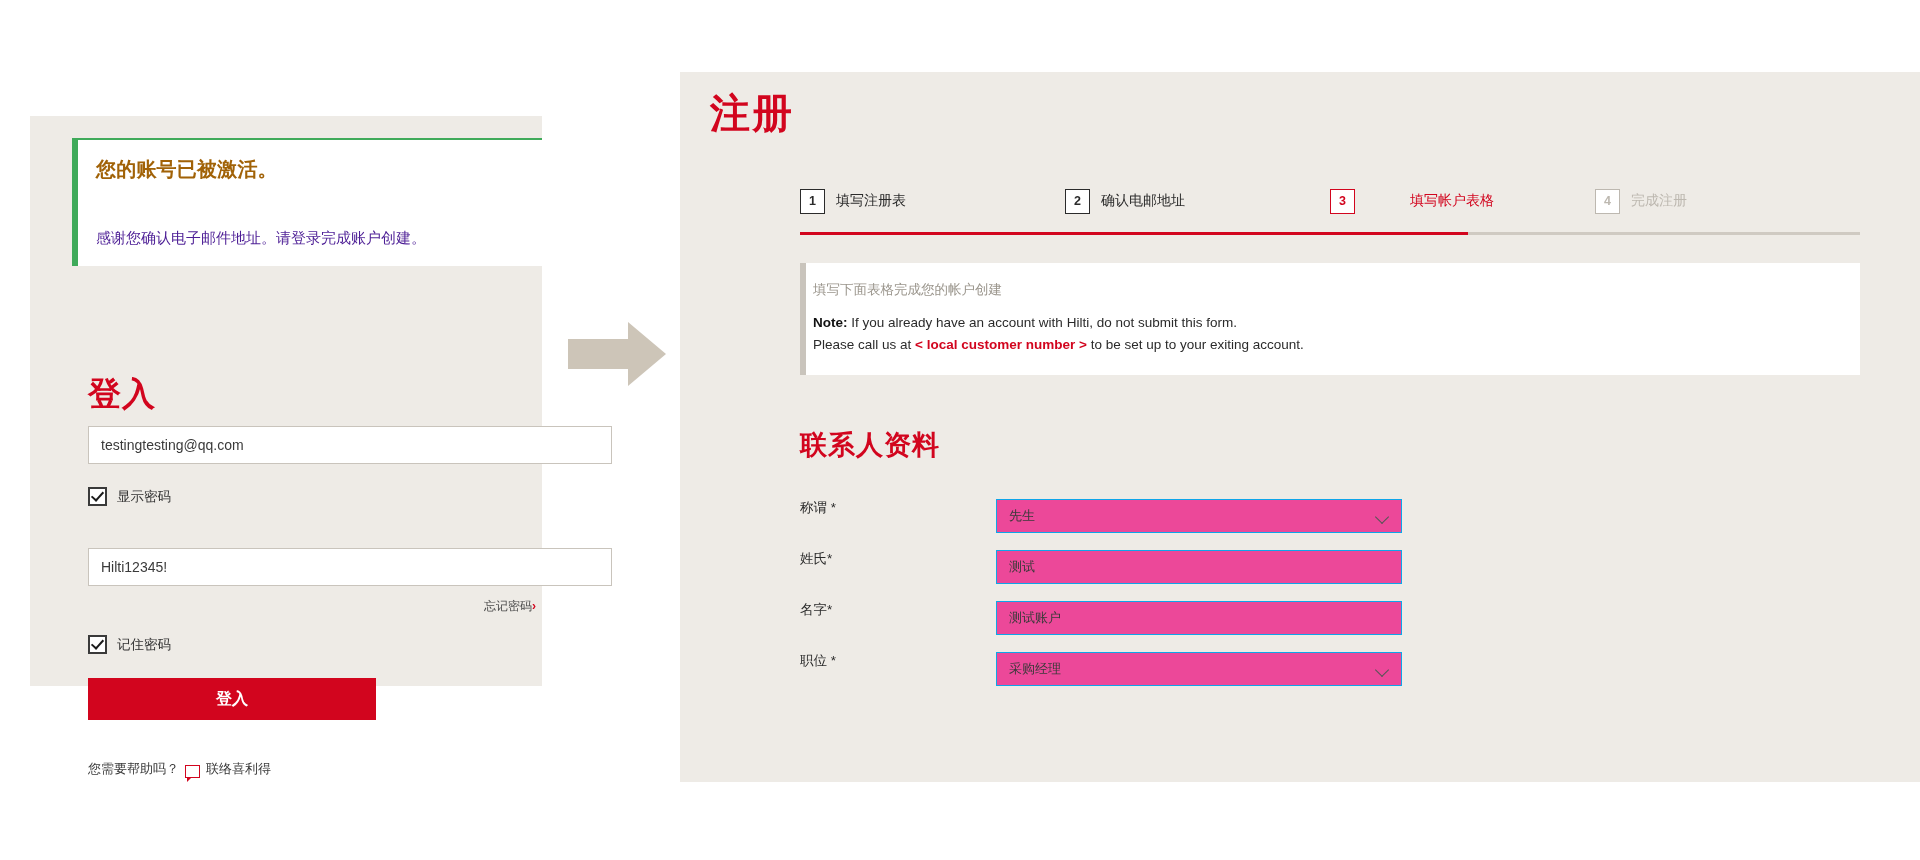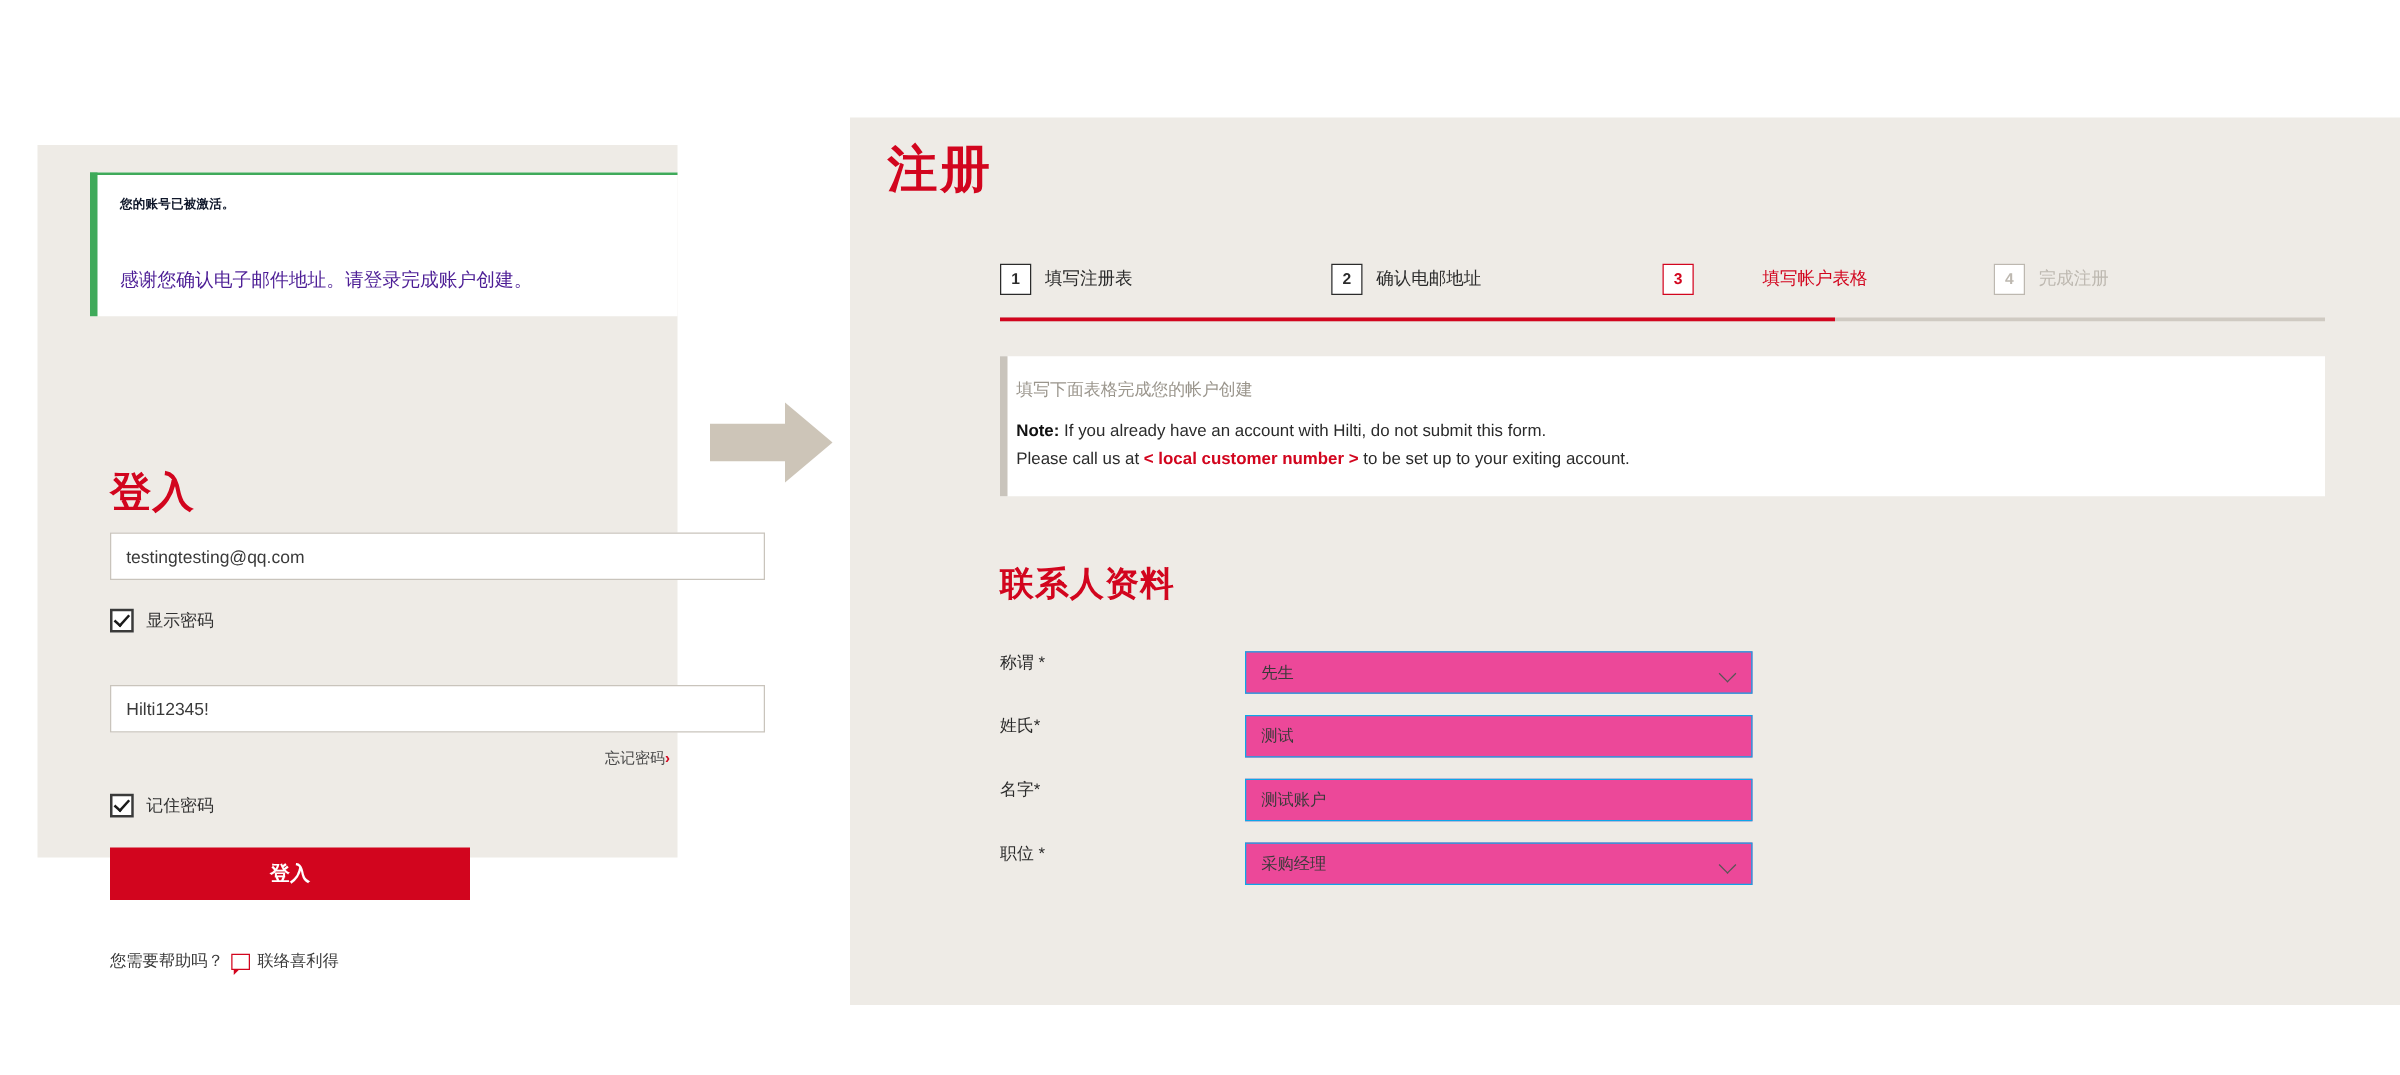--- a/index.html
+++ b/index.html
@@ -30,22 +30,22 @@
     left: 42px;
     top: 22px;
     right: 0px;
     background: #ffffff;
     border-top: 2px solid #3faa5a;
     border-left: 6px solid #3faa5a;
     padding: 16px 14px 18px 18px;
     box-sizing: border-box;
   }
   .alert-title {
-    color: #0f172a;
-    font-size: 10px;
+    color: #a16207;
+    font-size: 20px;
     font-weight: bold;
     margin-bottom: 7px;
     letter-spacing: 0.2px;
   }
   .alert-text {
     color: #4c1d95;
     font-size: 15px;
     line-height: 1.4;
     margin-top: 44px;
   }
@@ -133,21 +133,21 @@
     cursor: pointer;
     font-family: "Liberation Sans", sans-serif;
   }
   .help-row {
     position: absolute;
     left: 58px;
     top: 644px;
     font-size: 13px;
     color: #3a3a3a;
     display: flex;
-    align-items: center;
+    align-items: flex-end;
     gap: 6px;
   }
   .chat-icon {
     display: inline-block;
     width: 13px;
     height: 11px;
     border: 1.6px solid #d2051e;
     position: relative;
   }
   .chat-icon::after {
@@ -181,21 +181,21 @@
     width: 0; height: 0;
     border-top: 32px solid transparent;
     border-bottom: 32px solid transparent;
     border-left: 38px solid #cdc5b8;
   }
 
   
   .reg-panel {
     position: absolute;
     left: 680px;
-    top: 94px;
+    top: 72px;
     width: 1240px;
     height: 710px;
     background: #eeebe6;
     overflow: hidden;
   }
   .reg-title {
     position: absolute;
     left: 30px;
     top: 14px;
     font-size: 40px;

